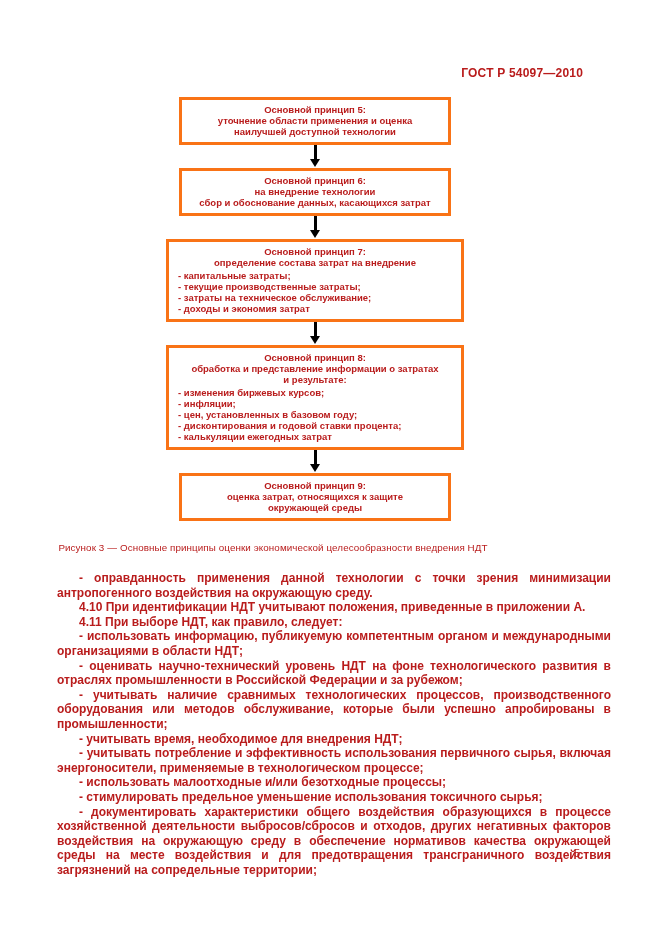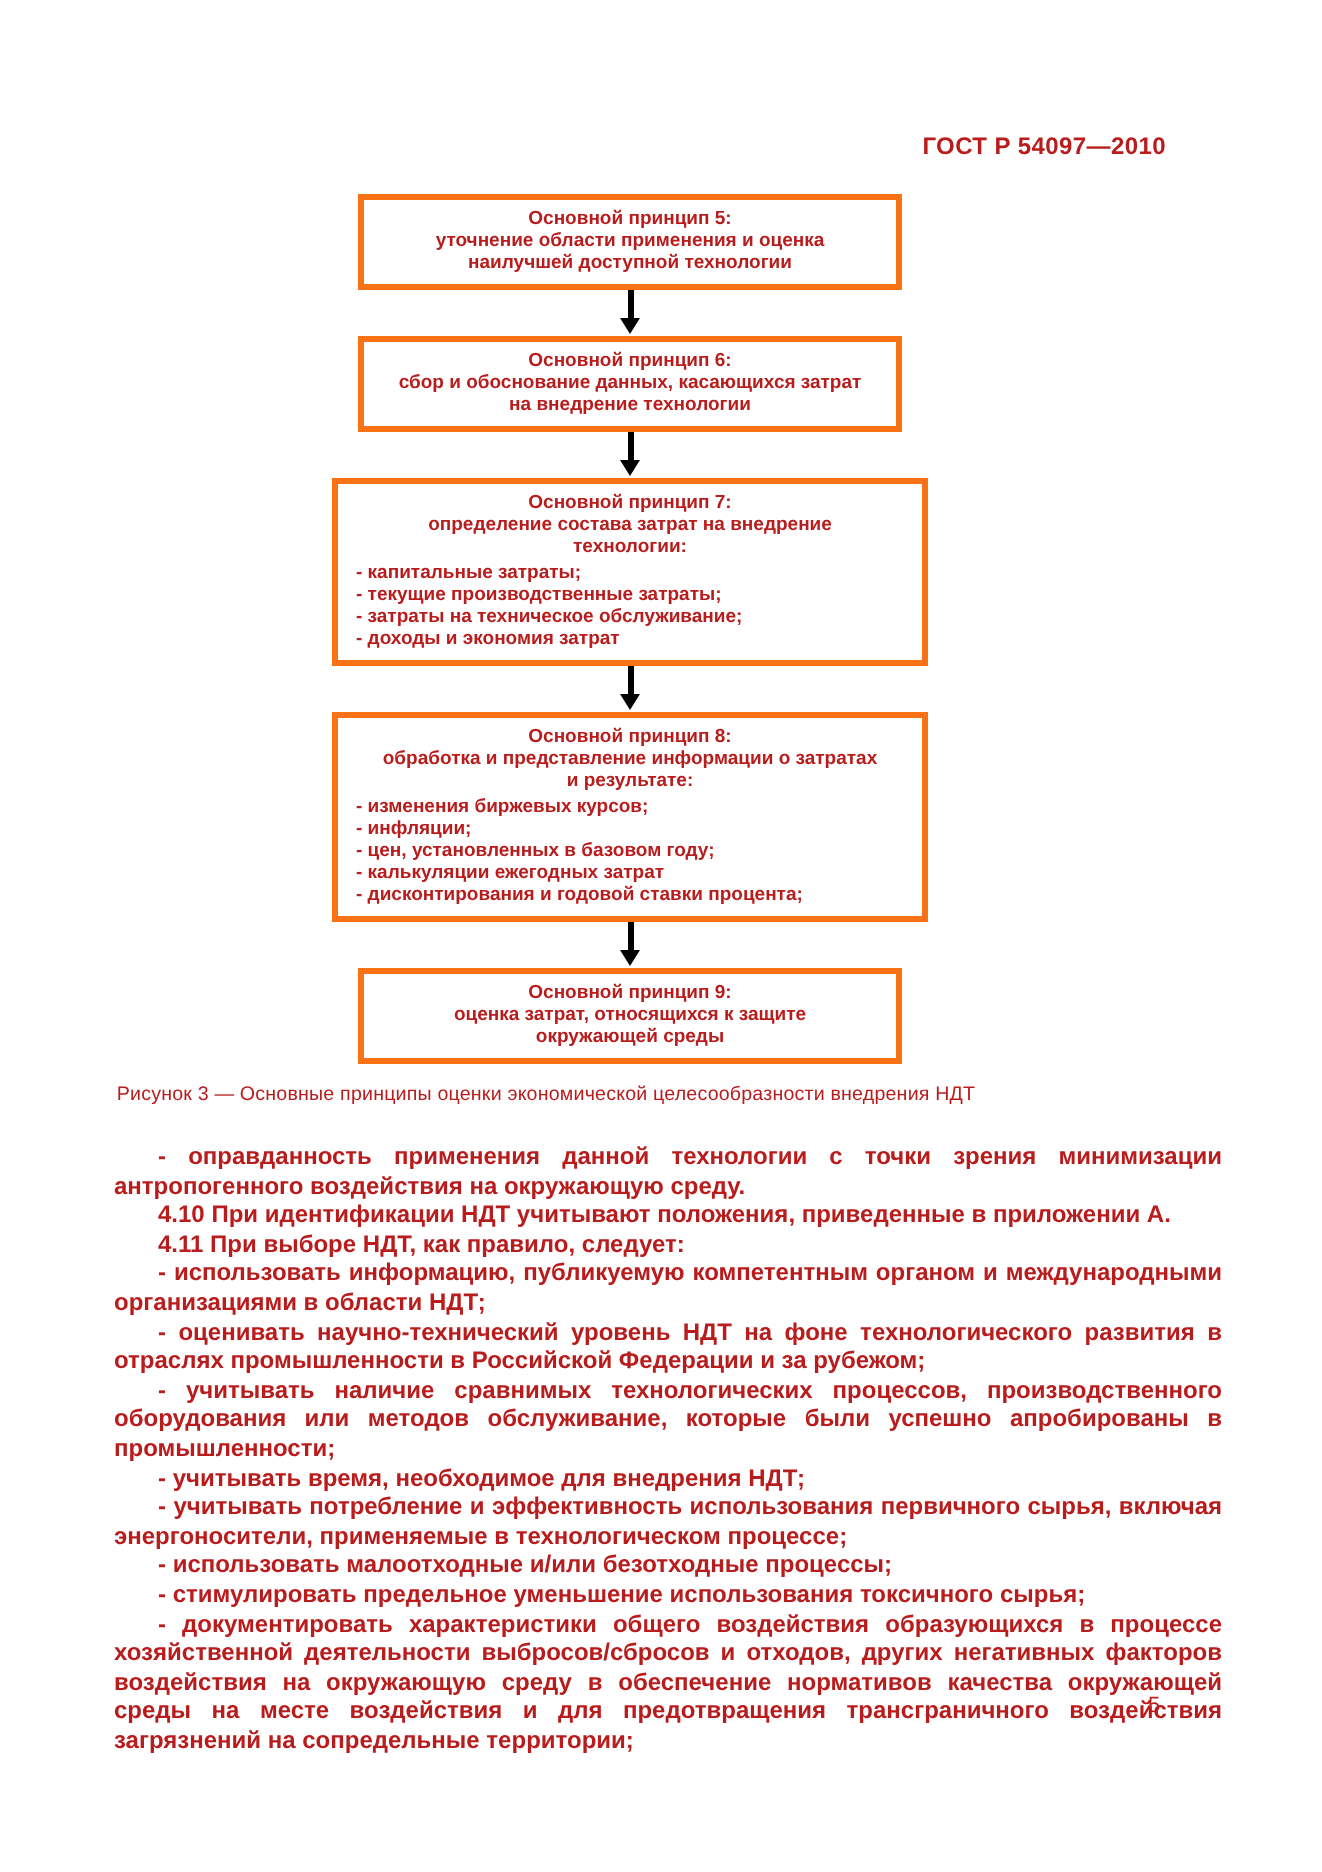--- a/index.html
+++ b/index.html
@@ -110,33 +110,32 @@
       <div>наилучшей доступной технологии</div>
     </div>
 
     <div class="arrow">
       <span class="arrow-line"></span>
       <span class="arrow-head"></span>
     </div>
 
     <div class="fbox narrow">
       <div>Основной принцип 6:</div>
+      <div>на внедрение технологии</div>
       <div>сбор и обоснование данных, касающихся затрат</div>
-      <div>на внедрение технологии</div>
     </div>
 
     <div class="arrow">
       <span class="arrow-line"></span>
       <span class="arrow-head"></span>
     </div>
 
     <div class="fbox wide">
       <div>Основной принцип 7:</div>
       <div>определение состава затрат на внедрение</div>
-      <div>технологии:</div>
       <div class="bullets">
         <div>- капитальные затраты;</div>
         <div>- текущие производственные затраты;</div>
         <div>- затраты на техническое обслуживание;</div>
         <div>- доходы и экономия затрат</div>
       </div>
     </div>
 
     <div class="arrow">
       <span class="arrow-line"></span>
@@ -144,22 +143,22 @@
     </div>
 
     <div class="fbox wide">
       <div>Основной принцип 8:</div>
       <div>обработка и представление информации о затратах</div>
       <div>и результате:</div>
       <div class="bullets">
         <div>- изменения биржевых курсов;</div>
         <div>- инфляции;</div>
         <div>- цен, установленных в базовом году;</div>
+        <div>- дисконтирования и годовой ставки процента;</div>
         <div>- калькуляции ежегодных затрат</div>
-        <div>- дисконтирования и годовой ставки процента;</div>
       </div>
     </div>
 
     <div class="arrow">
       <span class="arrow-line"></span>
       <span class="arrow-head"></span>
     </div>
 
     <div class="fbox narrow">
       <div>Основной принцип 9:</div>

